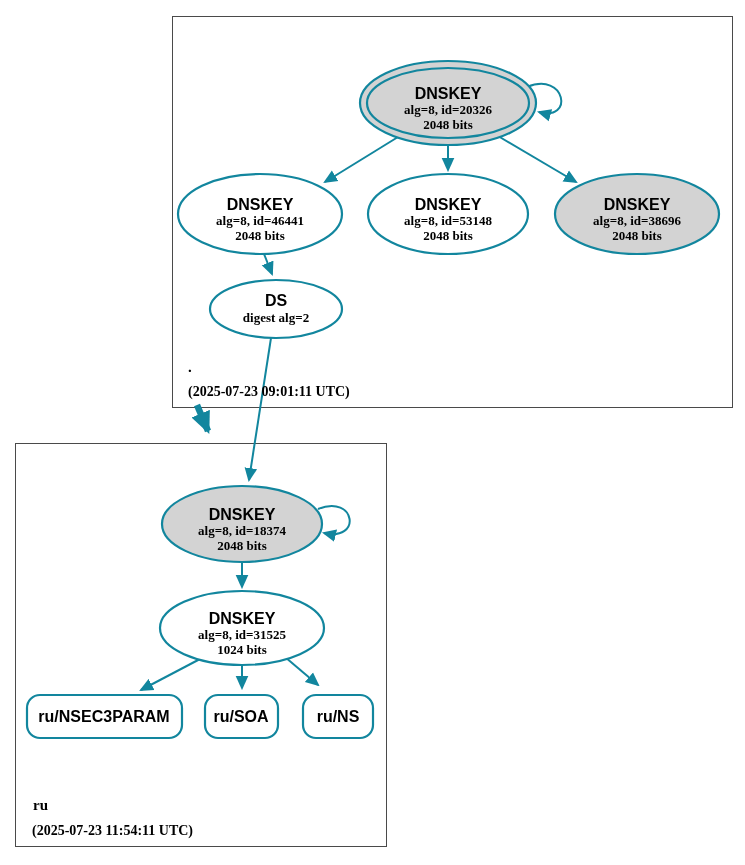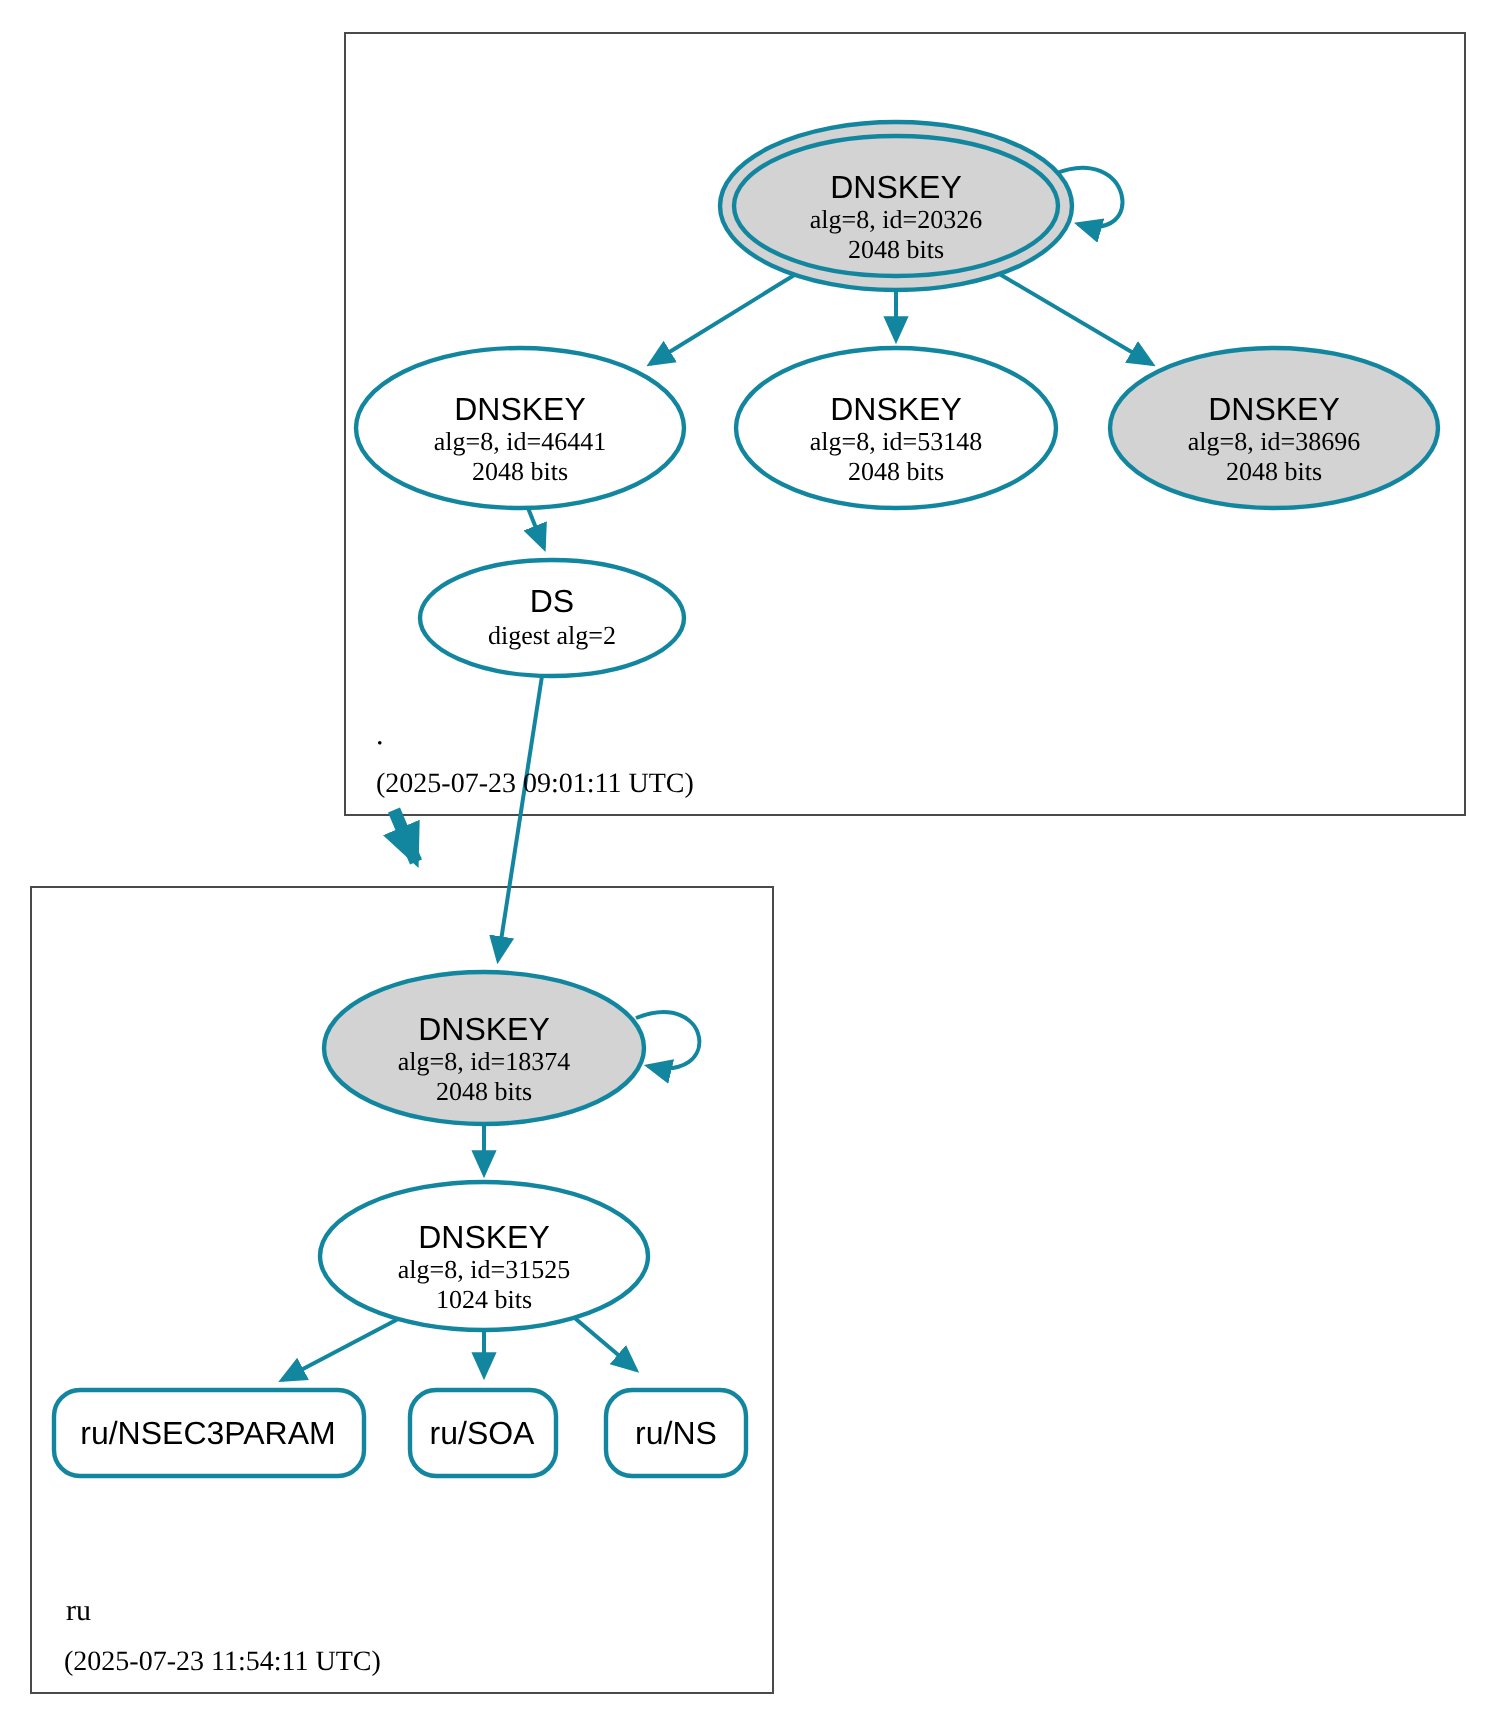--- a/index.html
+++ b/index.html
@@ -7,20 +7,21 @@
     padding: 0;
     background: #ffffff;
     font-family: "Liberation Sans", sans-serif;
   }
   .canvas {
     position: relative;
     width: 745px;
     height: 865px;
     background: #ffffff;
     overflow: hidden;
+    font-weight: bold;
   }
   svg { display: block; }
   .zone-box {
     fill: none;
     stroke: #4a4a4a;
     stroke-width: 1;
   }
   .edge {
     fill: none;
     stroke-width: 2;

